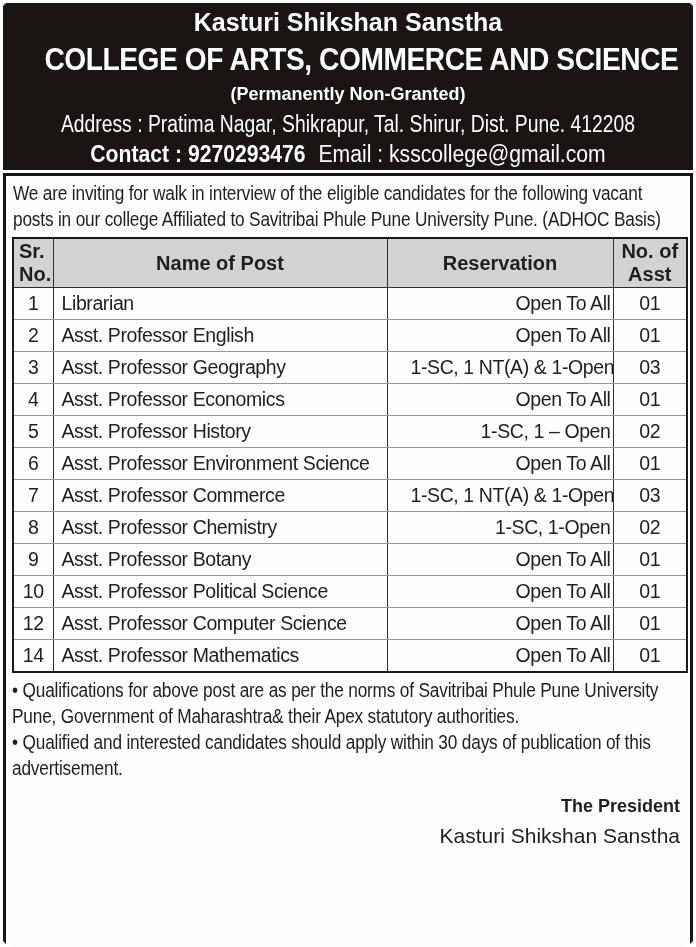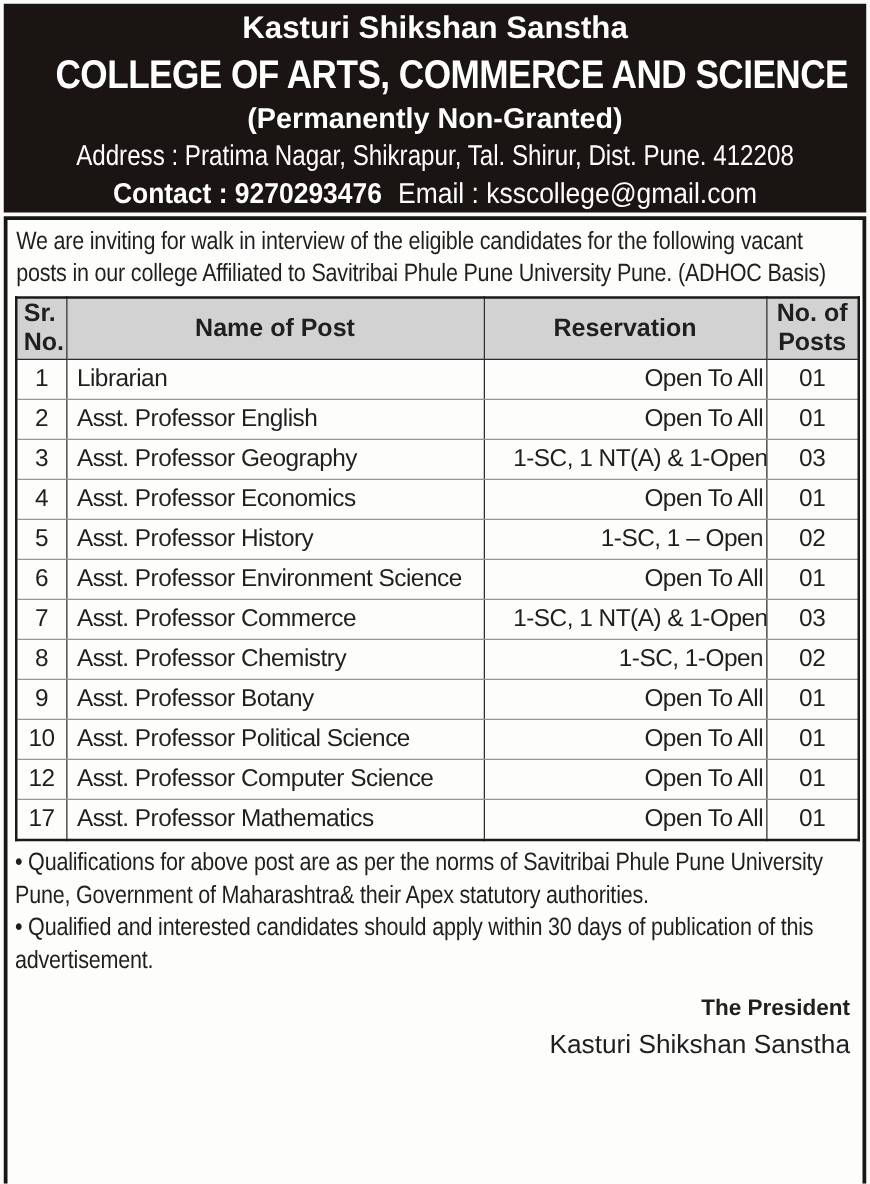--- a/index.html
+++ b/index.html
@@ -6,37 +6,38 @@
   html,body { background:#ffffff; }
   body { font-family:"Liberation Sans", sans-serif; }
 
   .ad {
     position:relative;
     width:696px; height:947px;
     background:#fbfbfa;
     padding:3px 3px 0 3px;
     color:#1f1f1f;
     overflow:hidden;
+    border-radius:15px;
   }
 
   
   .banner {
     background:#1a1413;
     color:#ffffff;
     height:167px;
     text-align:center;
     overflow:hidden;
   }
   .banner-org   { font-weight:bold; font-size:25px; line-height:33px; padding-top:3px; }
   .banner-college {
     font-weight:bold; font-size:32px; line-height:40px;
     white-space:nowrap; letter-spacing:-0.5px;
     transform:scaleX(0.88); transform-origin:50% 50%;
   }
-  .banner-status { font-weight:bold; font-size:23px; line-height:30px; }
+  .banner-status { font-weight:bold; font-size:18px; line-height:30px; }
   .banner-address {
     font-size:23px; line-height:30px; white-space:nowrap;
     transform:scaleX(0.84); transform-origin:50% 50%;
   }
   .banner-contact { font-size:23px; line-height:30px; white-space:nowrap;
     transform:scaleX(0.92); transform-origin:50% 50%; }
   .banner-contact .bold { font-weight:bold; }
   .banner-contact .gap { display:inline-block; width:14px; }
 
   
@@ -136,21 +137,21 @@
         <col class="w-sr">
           <col class="w-post">
           <col class="w-res">
           <col class="w-num">
       </colgroup>
       <thead>
         <tr>
           <th class="h-sr">Sr. No.</th>
           <th class="h-post">Name of Post</th>
           <th class="h-res">Reservation</th>
-          <th class="h-num">No. of Posts</th>
+          <th class="h-num">No. of Asst</th>
         </tr>
       </thead>
       <tbody>
           <tr>
             <td class="c-sr">1</td>
             <td class="c-post">Librarian</td>
             <td class="c-res">Open To All</td>
             <td class="c-num">01</td>
           </tr>
           <tr>
@@ -207,21 +208,21 @@
             <td class="c-res">Open To All</td>
             <td class="c-num">01</td>
           </tr>
           <tr>
             <td class="c-sr">12</td>
             <td class="c-post">Asst. Professor Computer Science</td>
             <td class="c-res">Open To All</td>
             <td class="c-num">01</td>
           </tr>
           <tr>
-            <td class="c-sr">17</td>
+            <td class="c-sr">14</td>
             <td class="c-post">Asst. Professor Mathematics</td>
             <td class="c-res">Open To All</td>
             <td class="c-num">01</td>
           </tr>
         </tbody>
     </table>
 
     <div class="notes">
       <p class="cond">• Qualifications for above post are as per the norms of Savitribai Phule Pune University Pune, Government of Maharashtra&amp; their Apex statutory authorities.</p>
       <p class="cond">• Qualified and interested candidates should apply within 30 days of publication of this advertisement.</p>

